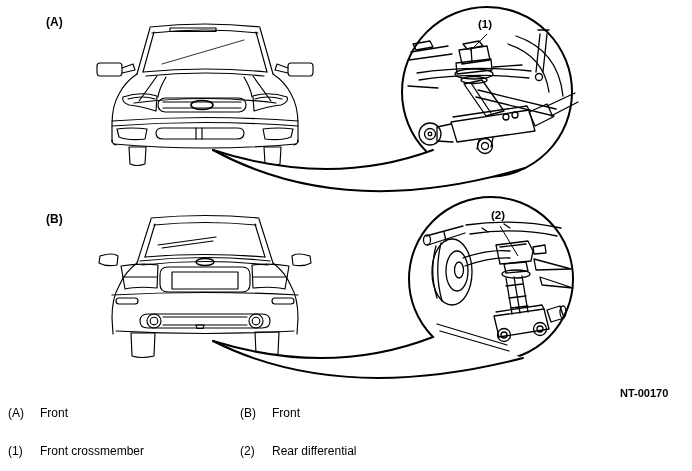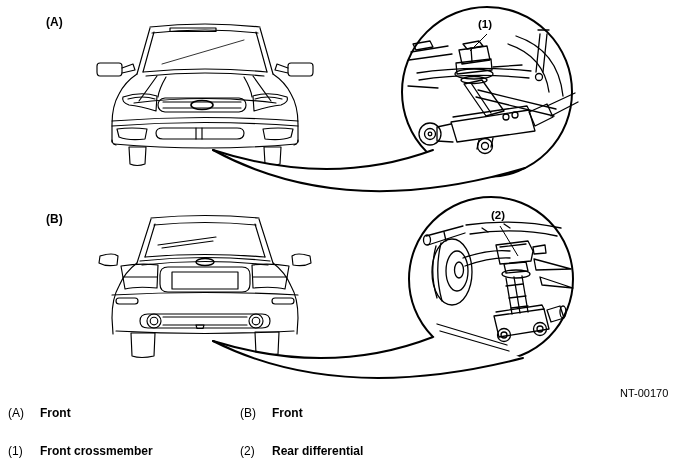--- a/index.html
+++ b/index.html
@@ -3,23 +3,23 @@
 <meta charset="utf-8">
 <style>
   html,body{margin:0;padding:0;background:#ffffff;}
   .stage{
     position:relative;width:692px;height:471px;background:#ffffff;
     font-family:"Liberation Sans", sans-serif;color:#000;overflow:hidden;
   }
   .stage svg{position:absolute;left:0;top:0;}
   .lbl{position:absolute;font-size:12px;font-weight:700;line-height:1;white-space:nowrap;}
   .callout-lbl{font-size:11.5px;}
-  .fig-code{position:absolute;font-size:11px;font-weight:400;line-height:1;}
+  .fig-code{position:absolute;font-size:11px;font-weight:700;line-height:1;}
   .legend-key{position:absolute;font-size:12px;font-weight:400;line-height:1;white-space:nowrap;}
-  .legend-val{position:absolute;font-size:12px;font-weight:700;line-height:1;white-space:nowrap;}
+  .legend-val{position:absolute;font-size:12px;font-weight:400;line-height:1;white-space:nowrap;}
   
   .art{stroke:#000;fill:none;stroke-width:1.15;stroke-linecap:round;stroke-linejoin:round;}
   .art2{stroke:#000;fill:none;stroke-width:1.3;stroke-linecap:round;stroke-linejoin:round;}
   .balloon{stroke:#000;fill:#ffffff;stroke-width:2;}
   .tail{stroke:#000;fill:none;stroke-width:2;stroke-linecap:round;}
   .erase{fill:#ffffff;stroke:none;}
   .leader{stroke:#000;fill:none;stroke-width:1;}
 </style>
 </head>
 <body>

